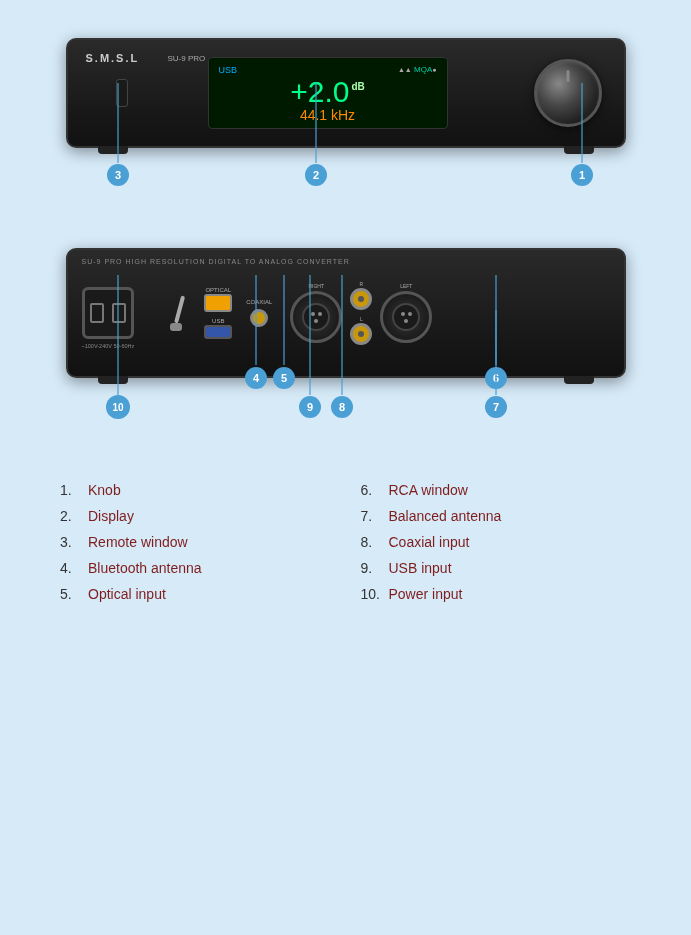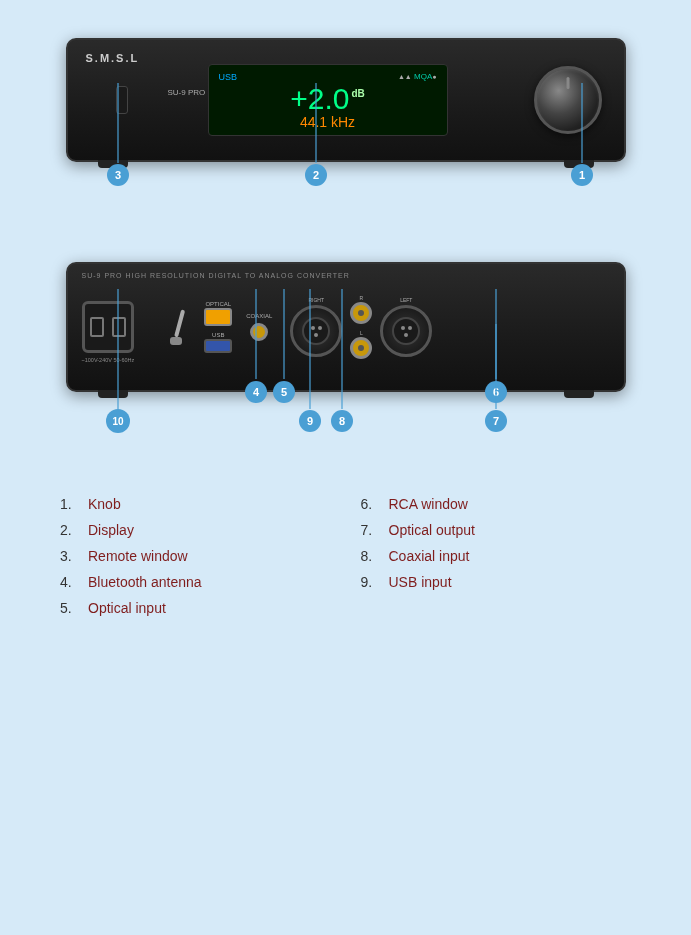--- a/index.html
+++ b/index.html
@@ -26,21 +26,21 @@
     
     .front-panel-wrapper {
       width: 100%;
       display: flex;
       justify-content: center;
       padding: 18px 0 0 0;
       position: relative;
     }
     .front-panel {
       width: 560px;
-      height: 124px;
+      height: 110px;
       background: linear-gradient(180deg, #2a2a2a 0%, #1a1a1a 60%, #111 100%);
       border-radius: 10px;
       border: 2px solid #333;
       display: flex;
       align-items: center;
       padding: 0 24px;
       position: relative;
       box-shadow: 0 4px 15px rgba(0,0,0,0.4);
     }
     .front-panel-feet {
@@ -65,21 +65,20 @@
       position: absolute;
       top: 12px;
       left: 18px;
     }
     .model-text {
       color: #aaa;
       font-size: 8px;
       position: absolute;
       top: 14px;
       left: 100px;
-      margin-top: 34px;
     }
     .display-area {
       position: absolute;
       left: 140px;
       top: 50%;
       transform: translateY(-50%);
       width: 240px;
       height: 72px;
       background: #001a00;
       border-radius: 4px;
@@ -515,21 +514,21 @@
     <div class="legend-item">
       <span class="legend-num">6.</span>
       <span class="legend-text">RCA window</span>
     </div>
     <div class="legend-item">
       <span class="legend-num">2.</span>
       <span class="legend-text">Display</span>
     </div>
     <div class="legend-item">
       <span class="legend-num">7.</span>
-      <span class="legend-text">Optical output</span>
+      <span class="legend-text">Balanced antenna</span>
     </div>
     <div class="legend-item">
       <span class="legend-num">3.</span>
       <span class="legend-text">Remote window</span>
     </div>
     <div class="legend-item">
       <span class="legend-num">8.</span>
       <span class="legend-text">Coaxial input</span>
     </div>
     <div class="legend-item">
@@ -537,15 +536,19 @@
       <span class="legend-text">Bluetooth antenna</span>
     </div>
     <div class="legend-item">
       <span class="legend-num">9.</span>
       <span class="legend-text">USB input</span>
     </div>
     <div class="legend-item">
       <span class="legend-num">5.</span>
       <span class="legend-text">Optical input</span>
     </div>
+    <div class="legend-item">
+      <span class="legend-num">10.</span>
+      <span class="legend-text">Power input</span>
+    </div>
   </div>
 
 </div>
 
 </body></html>

